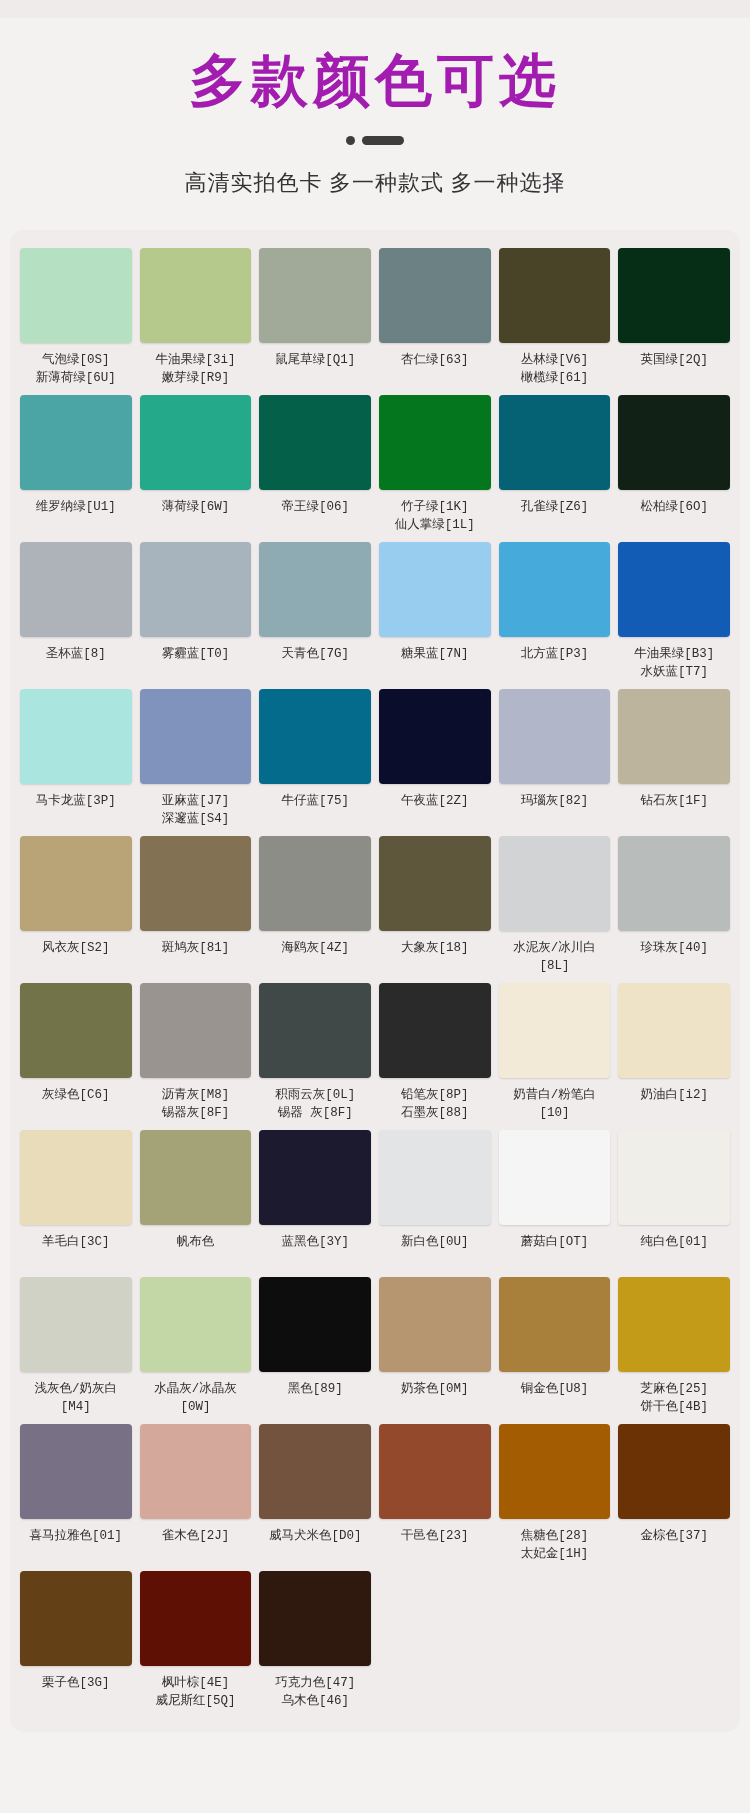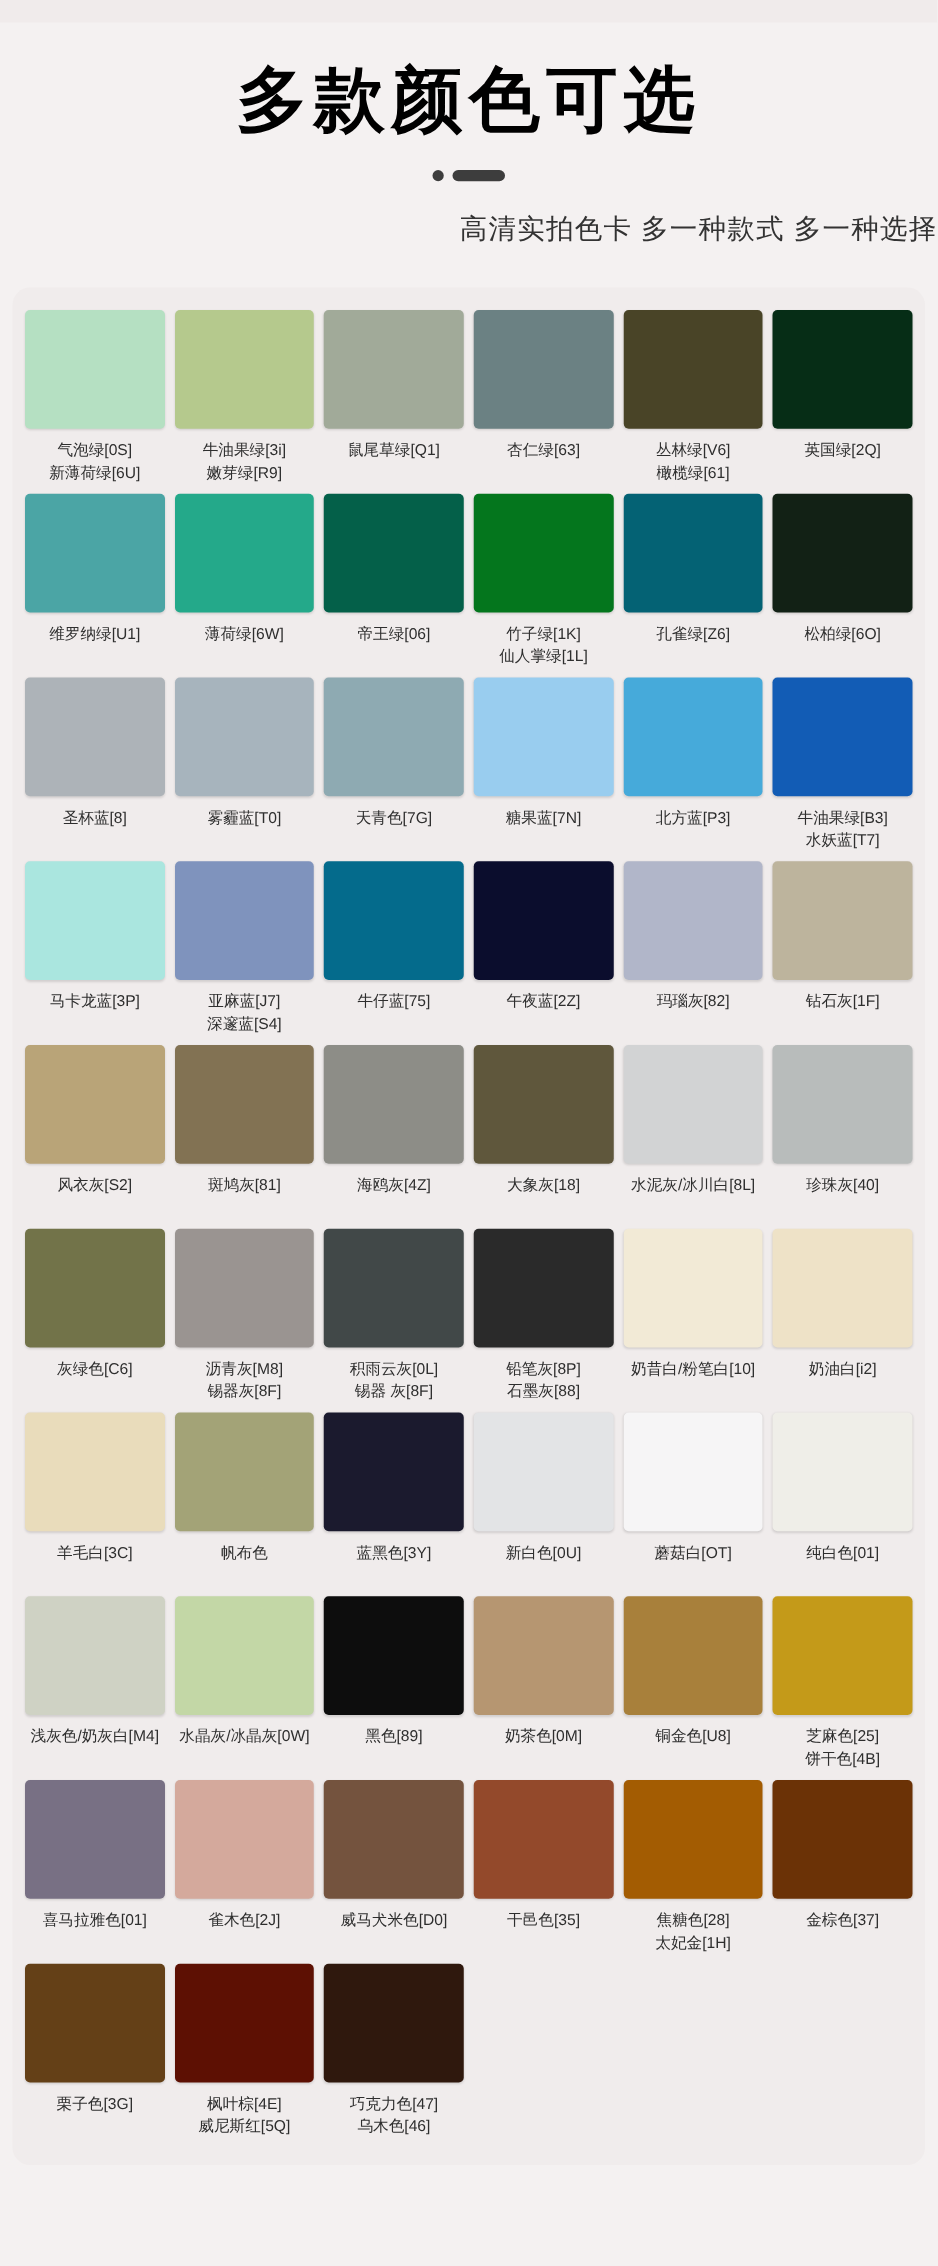--- a/index.html
+++ b/index.html
@@ -27,21 +27,21 @@
 
   .header {
     padding-top: 30px;
     text-align: center;
   }
 
   .main-title {
     font-family: "Liberation Serif", "DejaVu Serif", serif;
     font-size: 57px;
     font-weight: bold;
-    color: #000000;
+    color: #a21caf;
     letter-spacing: 5px;
     line-height: 1.15;
     text-align: center;
   }
 
   .divider {
     margin: 22px auto 0 auto;
     width: 70px;
     height: 10px;
     display: flex;
@@ -57,25 +57,25 @@
   }
   .divider .bar {
     width: 42px;
     height: 9px;
     border-radius: 5px;
     background: #3d3d3d;
   }
 
   .subtitle {
     margin-top: 22px;
-    font-family: Liberation Sans, sans-serif;
+    font-family: Liberation Serif, serif;
     font-size: 22px;
     color: #333;
     letter-spacing: 1px;
-    text-align: right;
+    text-align: center;
   }
 
   
   .panel {
     margin: 32px 10px 0 10px;
     background: #f0ecec;
     border-radius: 14px;
     padding: 18px 10px 14px 10px;
   }
 
@@ -96,21 +96,21 @@
   .swatch {
     width: 100%;
     height: 95px;
     border-radius: 4px;
     box-shadow: 0 1px 2px rgba(0,0,0,0.13);
   }
 
   .caption {
     margin-top: 8px;
     min-height: 38px;
-    font-family: Liberation Sans, sans-serif;
+    font-family: Liberation Mono, monospace;
     font-size: 12.5px;
     line-height: 1.45;
     color: #2e2e2e;
     text-align: center;
     white-space: pre-line;
     display: flex;
     align-items: flex-start;
     justify-content: center;
   }
 </style>
@@ -343,21 +343,21 @@
         <div class="cell">
           <div class="swatch" style="background: rgb(212, 169, 156);"></div>
           <div class="caption">雀木色[2J]</div>
         </div>
         <div class="cell">
           <div class="swatch" style="background: rgb(116, 83, 62);"></div>
           <div class="caption">威马犬米色[D0]</div>
         </div>
         <div class="cell">
           <div class="swatch" style="background: rgb(147, 73, 43);"></div>
-          <div class="caption">干邑色[35]</div>
+          <div class="caption">干邑色[23]</div>
         </div>
         <div class="cell">
           <div class="swatch" style="background: rgb(163, 92, 2);"></div>
           <div class="caption">焦糖色[28]
 太妃金[1H]</div>
         </div>
         <div class="cell">
           <div class="swatch" style="background: rgb(107, 50, 6);"></div>
           <div class="caption">金棕色[37]</div>
         </div>

